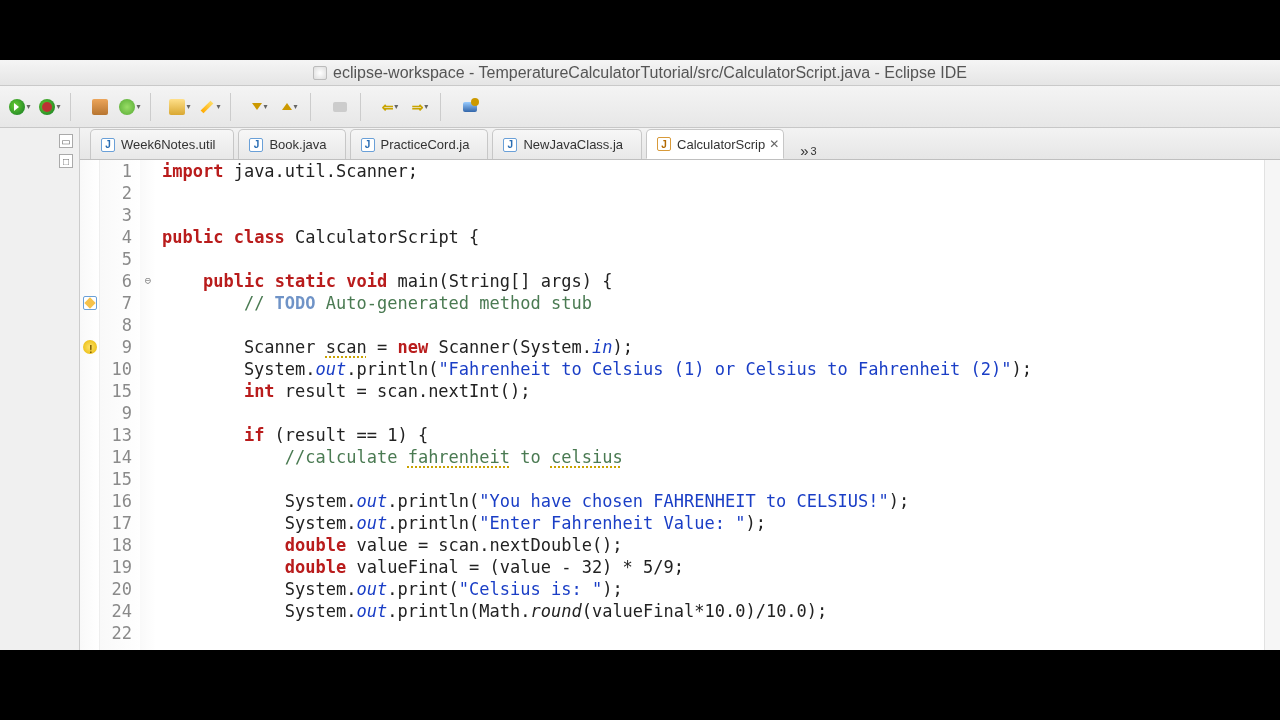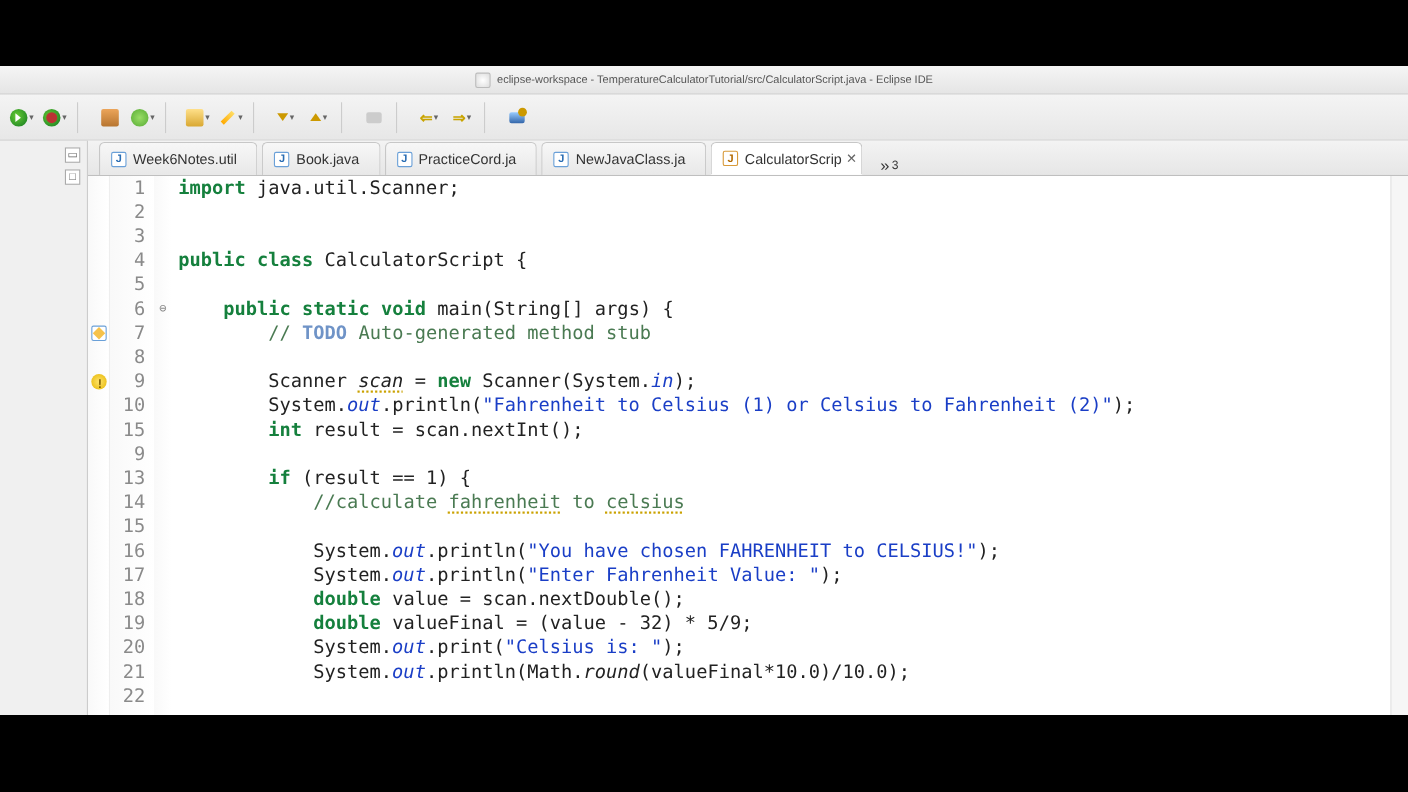--- a/index.html
+++ b/index.html
@@ -25,21 +25,21 @@
 
   
   .titlebar {
     height: 26px;
     background: linear-gradient(#f5f5f5,#e5e5e5);
     border-bottom: 1px solid #c9c9c9;
     display: flex;
     align-items: center;
     justify-content: center;
     color: #555;
-    font-size: 10px;
+    font-size: 16px;
     text-align: right;
   }
   .titlebar .icon {
     width:14px;height:14px;margin-right:6px;
     background: radial-gradient(#fff,#ddd);
     border:1px solid #bbb; border-radius:2px;
     display:inline-block;
   }
 
   
@@ -132,27 +132,27 @@
   }
   .ln-col div { height:22px; }
   .fold-col { width:16px; color:#8a8a8a; background:#fff;}
   .fold-col div{height:22px;display:flex;align-items:center;justify-content:center;font-size:11px;}
   .code-col { flex:1; padding-left:6px; white-space:pre; color:#222;}
   .code-col div { height:22px; }
   
   .ln-col, .fold-col, .marker-col { background:linear-gradient(to right,#f9f9f9,#fff);}
 
   
-  .kw { color:#15803d; font-weight:bold; }
+  .kw { color:#b91c1c; font-weight:bold; }
   .str { color:#1a3ec6; }
   .com { color:#4a7a52;margin-top:20px; }
   .todo{ color:#6f93c7; font-weight:bold;}
   .field{ color:#1a3ec6; font-style:italic;text-align:center;}
   .staticm{ font-style:italic;text-align:right; }
-  .warn-underline{ text-decoration: underline dotted #caa200 1.5px; text-underline-offset:3px;font-style:italic;}
+  .warn-underline{ text-decoration: underline dotted #caa200 1.5px; text-underline-offset:3px;}
   .spell{ text-decoration: underline dotted #caa200 1.5px; text-underline-offset:3px;}
   
   .ruler { width:16px; background:#f6f6f6; border-left:1px solid #e2e2e2;}
 </style>
 </head>
 <body>
 
 <div class="black-top"></div>
 
 <div class="window">
@@ -286,21 +286,21 @@
             <div>15</div>
             <div>9</div>
             <div>13</div>
             <div>14</div>
             <div>15</div>
             <div>16</div>
             <div>17</div>
             <div>18</div>
             <div>19</div>
             <div>20</div>
-            <div>21</div>
+            <div>24</div>
             <div>22</div>
           </div>
         <div class="fold-col" id="fold-col">
             <div></div>
             <div></div>
             <div></div>
             <div></div>
             <div></div>
             <div>⊖</div>
             <div></div>

